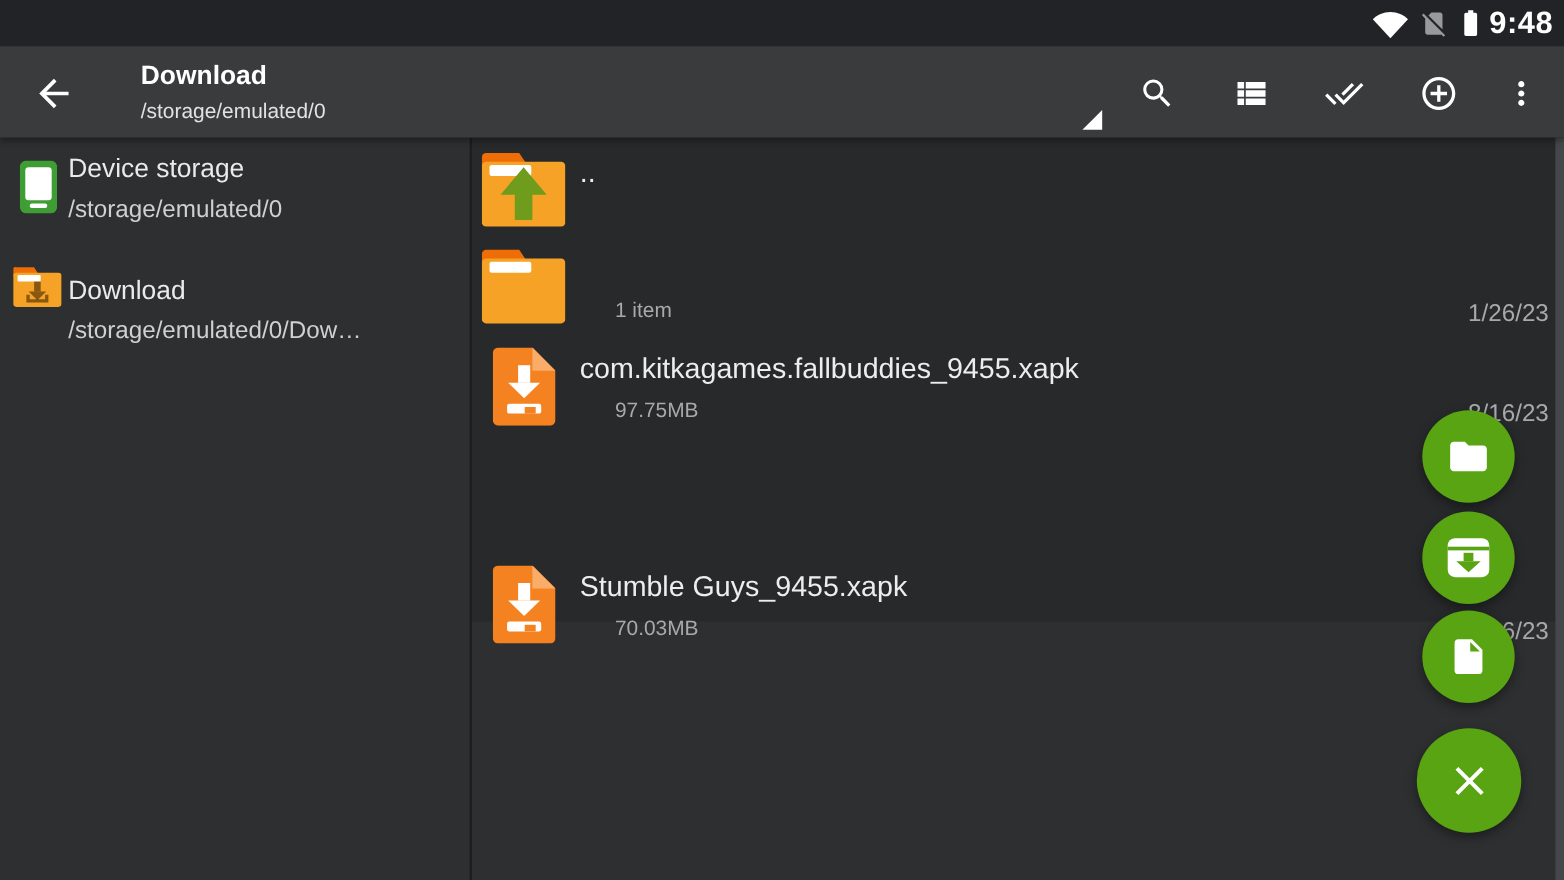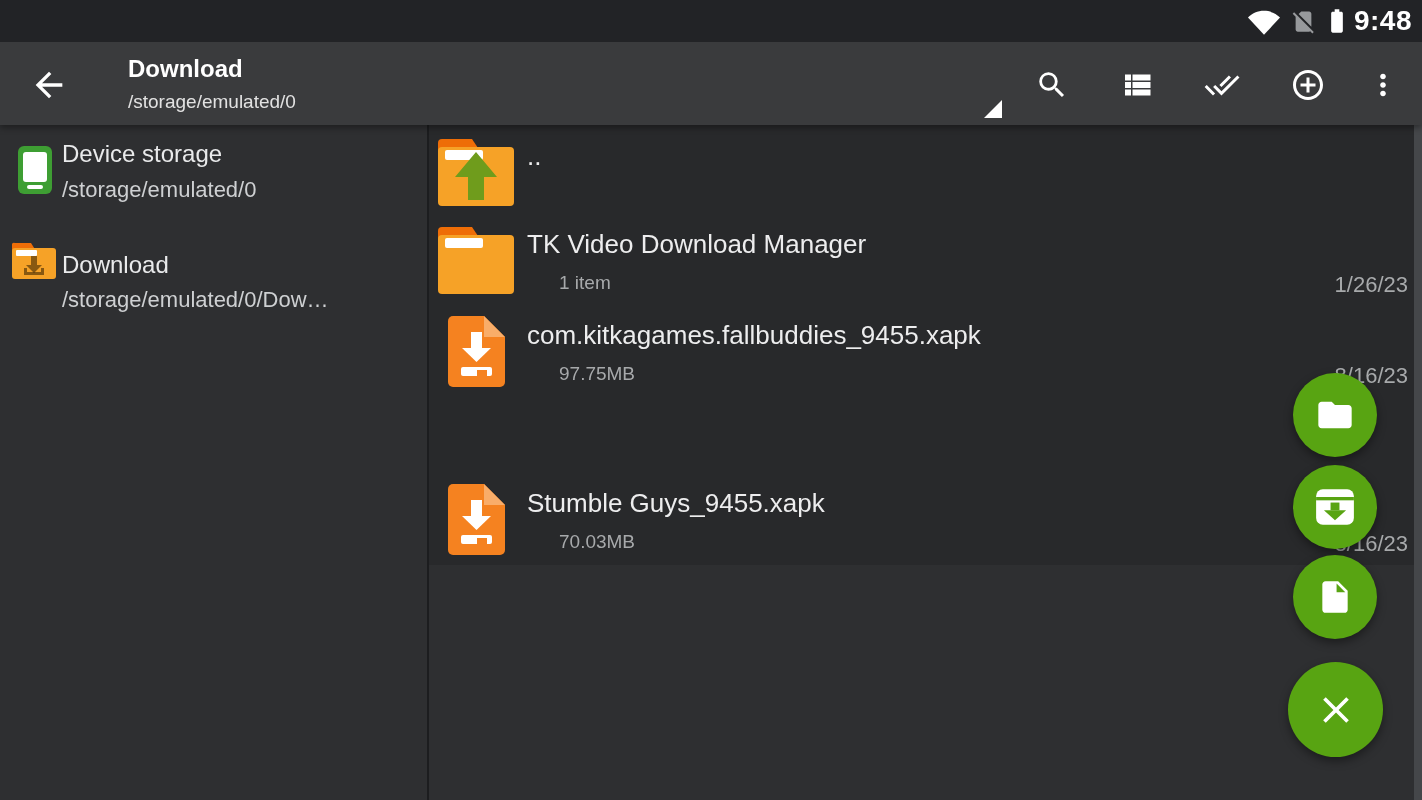--- a/index.html
+++ b/index.html
@@ -151,41 +151,40 @@
     </svg>
     <div class="abs row-name">..</div>
   </div>
 
   <div class="abs row" style="top:213px">
     <svg class="abs row-icon" width="76" height="71" viewBox="0 0 76 71">
       <path d="M4 2 h30 l8 12 h-42 v-8 a4 4 0 0 1 4 -4 z" fill="#ee6d07"></path>
       <rect x="0" y="10" width="76" height="59" rx="4" fill="#f6a227"></rect>
       <rect x="7" y="13" width="38" height="10" rx="2" fill="#ffffff"></rect>
     </svg>
-    <div class="abs row-name">TK Video Download Manager</div>
     <div class="abs row-sub">1 item</div>
     <div class="abs row-date">1/26/23</div>
   </div>
 
   <div class="abs row" style="top:304px">
     <svg class="abs row-icon-file" width="57" height="71" viewBox="0 0 57 71">
       <path d="M5 0 h31 l21 21 v45 a5 5 0 0 1 -5 5 H5 a5 5 0 0 1 -5 -5 V5 a5 5 0 0 1 5 -5 z" fill="#f58220"></path>
       <path d="M36 0 l21 21 h-21 z" fill="#f9ad69"></path>
       <rect x="23" y="16" width="11" height="16" fill="#ffffff"></rect>
       <path d="M14 32 h29 l-14.5 14 z" fill="#ffffff"></path>
       <rect x="13" y="51" width="31" height="9" rx="2" fill="#ffffff"></rect>
       <rect x="29" y="54" width="10" height="6" fill="#f58220"></rect>
     </svg>
     <div class="abs row-name">com.kitkagames.fallbuddies_9455.xapk</div>
     <div class="abs row-sub">97.75MB</div>
     <div class="abs row-date">8/16/23</div>
   </div>
 
 
-  <div class="abs row" style="top:472px">
+  <div class="abs row" style="top:502px">
     <svg class="abs row-icon-file" width="57" height="71" viewBox="0 0 57 71">
       <path d="M5 0 h31 l21 21 v45 a5 5 0 0 1 -5 5 H5 a5 5 0 0 1 -5 -5 V5 a5 5 0 0 1 5 -5 z" fill="#f58220"></path>
       <path d="M36 0 l21 21 h-21 z" fill="#f9ad69"></path>
       <rect x="23" y="16" width="11" height="16" fill="#ffffff"></rect>
       <path d="M14 32 h29 l-14.5 14 z" fill="#ffffff"></path>
       <rect x="13" y="51" width="31" height="9" rx="2" fill="#ffffff"></rect>
       <rect x="29" y="54" width="10" height="6" fill="#f58220"></rect>
     </svg>
     <div class="abs row-name">Stumble Guys_9455.xapk</div>
     <div class="abs row-sub">70.03MB</div>

